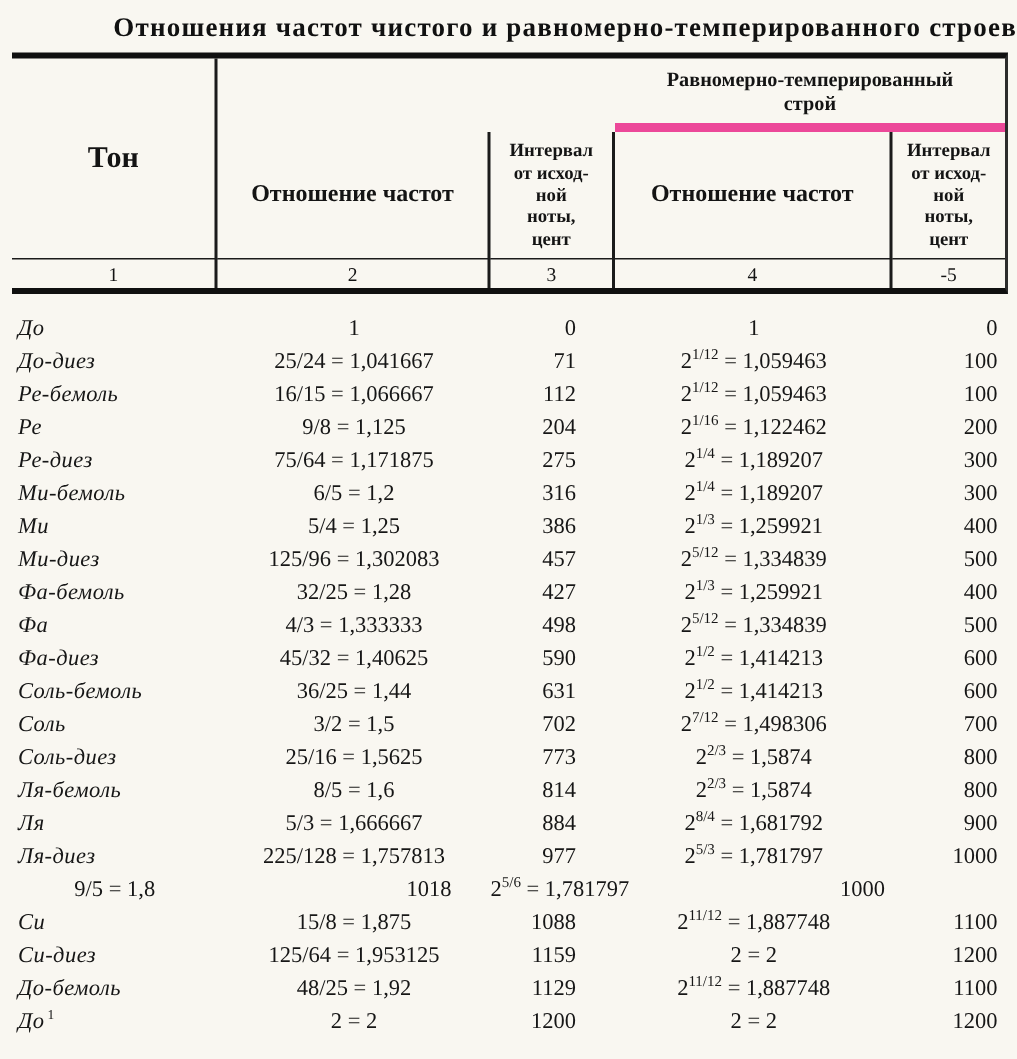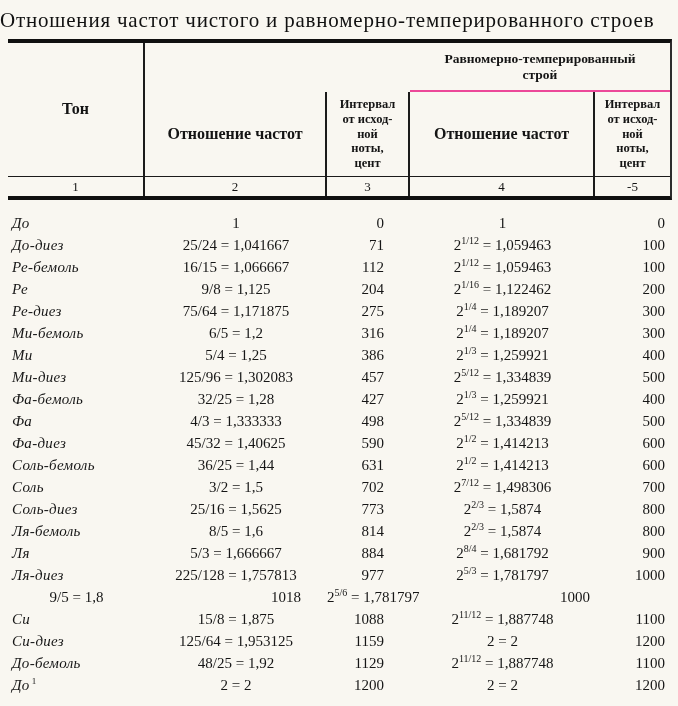--- a/index.html
+++ b/index.html
@@ -8,23 +8,23 @@
     width: 678px; height: 706px;
     background: #f9f7f1;
     color: #161616;
     font-family: "Liberation Serif", "DejaVu Serif", serif;
     overflow: hidden;
   }
   .page { position: relative; width: 678px; height: 706px; }
 
   .title {
     margin-top: 8px;
-    text-align: left;
-    font-weight: normal;
-    font-size: 21px;
+    text-align: right;
+    font-weight: bold;
+    font-size: 18px;
     letter-spacing: 0.8px;
     color: #111;
     font-family: "Liberation Serif", serif;
   }
 
   
   .thead {
     margin: 6px 6px 0 8px;
     width: 664px;
     border-top: 4px solid #101010;
@@ -36,23 +36,23 @@
   }
   .hc {
     display: flex; align-items: center; justify-content: center;
     text-align: center;
     font-weight: bold;
     font-size: 16px;
     line-height: 1.18;
     color: #141414;
     white-space: pre-line;
   }
-  .tone-cell   { grid-column: 1; grid-row: 1 / 3; border-right: 2.5px solid #1b1b1b; font-size: 16px; }
+  .tone-cell   { grid-column: 1; grid-row: 1 / 3; border-right: 2.5px solid #1b1b1b; font-size: 20px; }
   .group-pure  { grid-column: 2 / 4; grid-row: 1; border-right: 2.5px solid #1b1b1b; border-bottom: 2px solid #1b1b1b; font-size: 13.5px; }
-  .group-temp  { grid-column: 4 / 6; grid-row: 1; border-bottom: 2px solid #ec4899; font-size: 13.5px; }
+  .group-temp  { grid-column: 4 / 6; grid-row: 1; border-bottom: 6px solid #ec4899; font-size: 13.5px; }
   .sub2 { grid-column: 2; grid-row: 2; border-right: 2px solid #1b1b1b; }
   .sub3 { grid-column: 3; grid-row: 2; border-right: 2.5px solid #1b1b1b; font-size: 12.5px; }
   .sub4 { grid-column: 4; grid-row: 2; border-right: 2px solid #1b1b1b; }
   .sub5 { grid-column: 5; grid-row: 2; font-size: 12.5px; }
   .num  { grid-row: 3; border-top: 1.5px solid #1b1b1b; font-weight: normal; font-size: 13px; }
   .num1 { grid-column: 1; border-right: 2.5px solid #1b1b1b; }
   .num2 { grid-column: 2; border-right: 2px solid #1b1b1b; }
   .num3 { grid-column: 3; border-right: 2.5px solid #1b1b1b; }
   .num4 { grid-column: 4; border-right: 2px solid #1b1b1b; }
   .num5 { grid-column: 5; }

